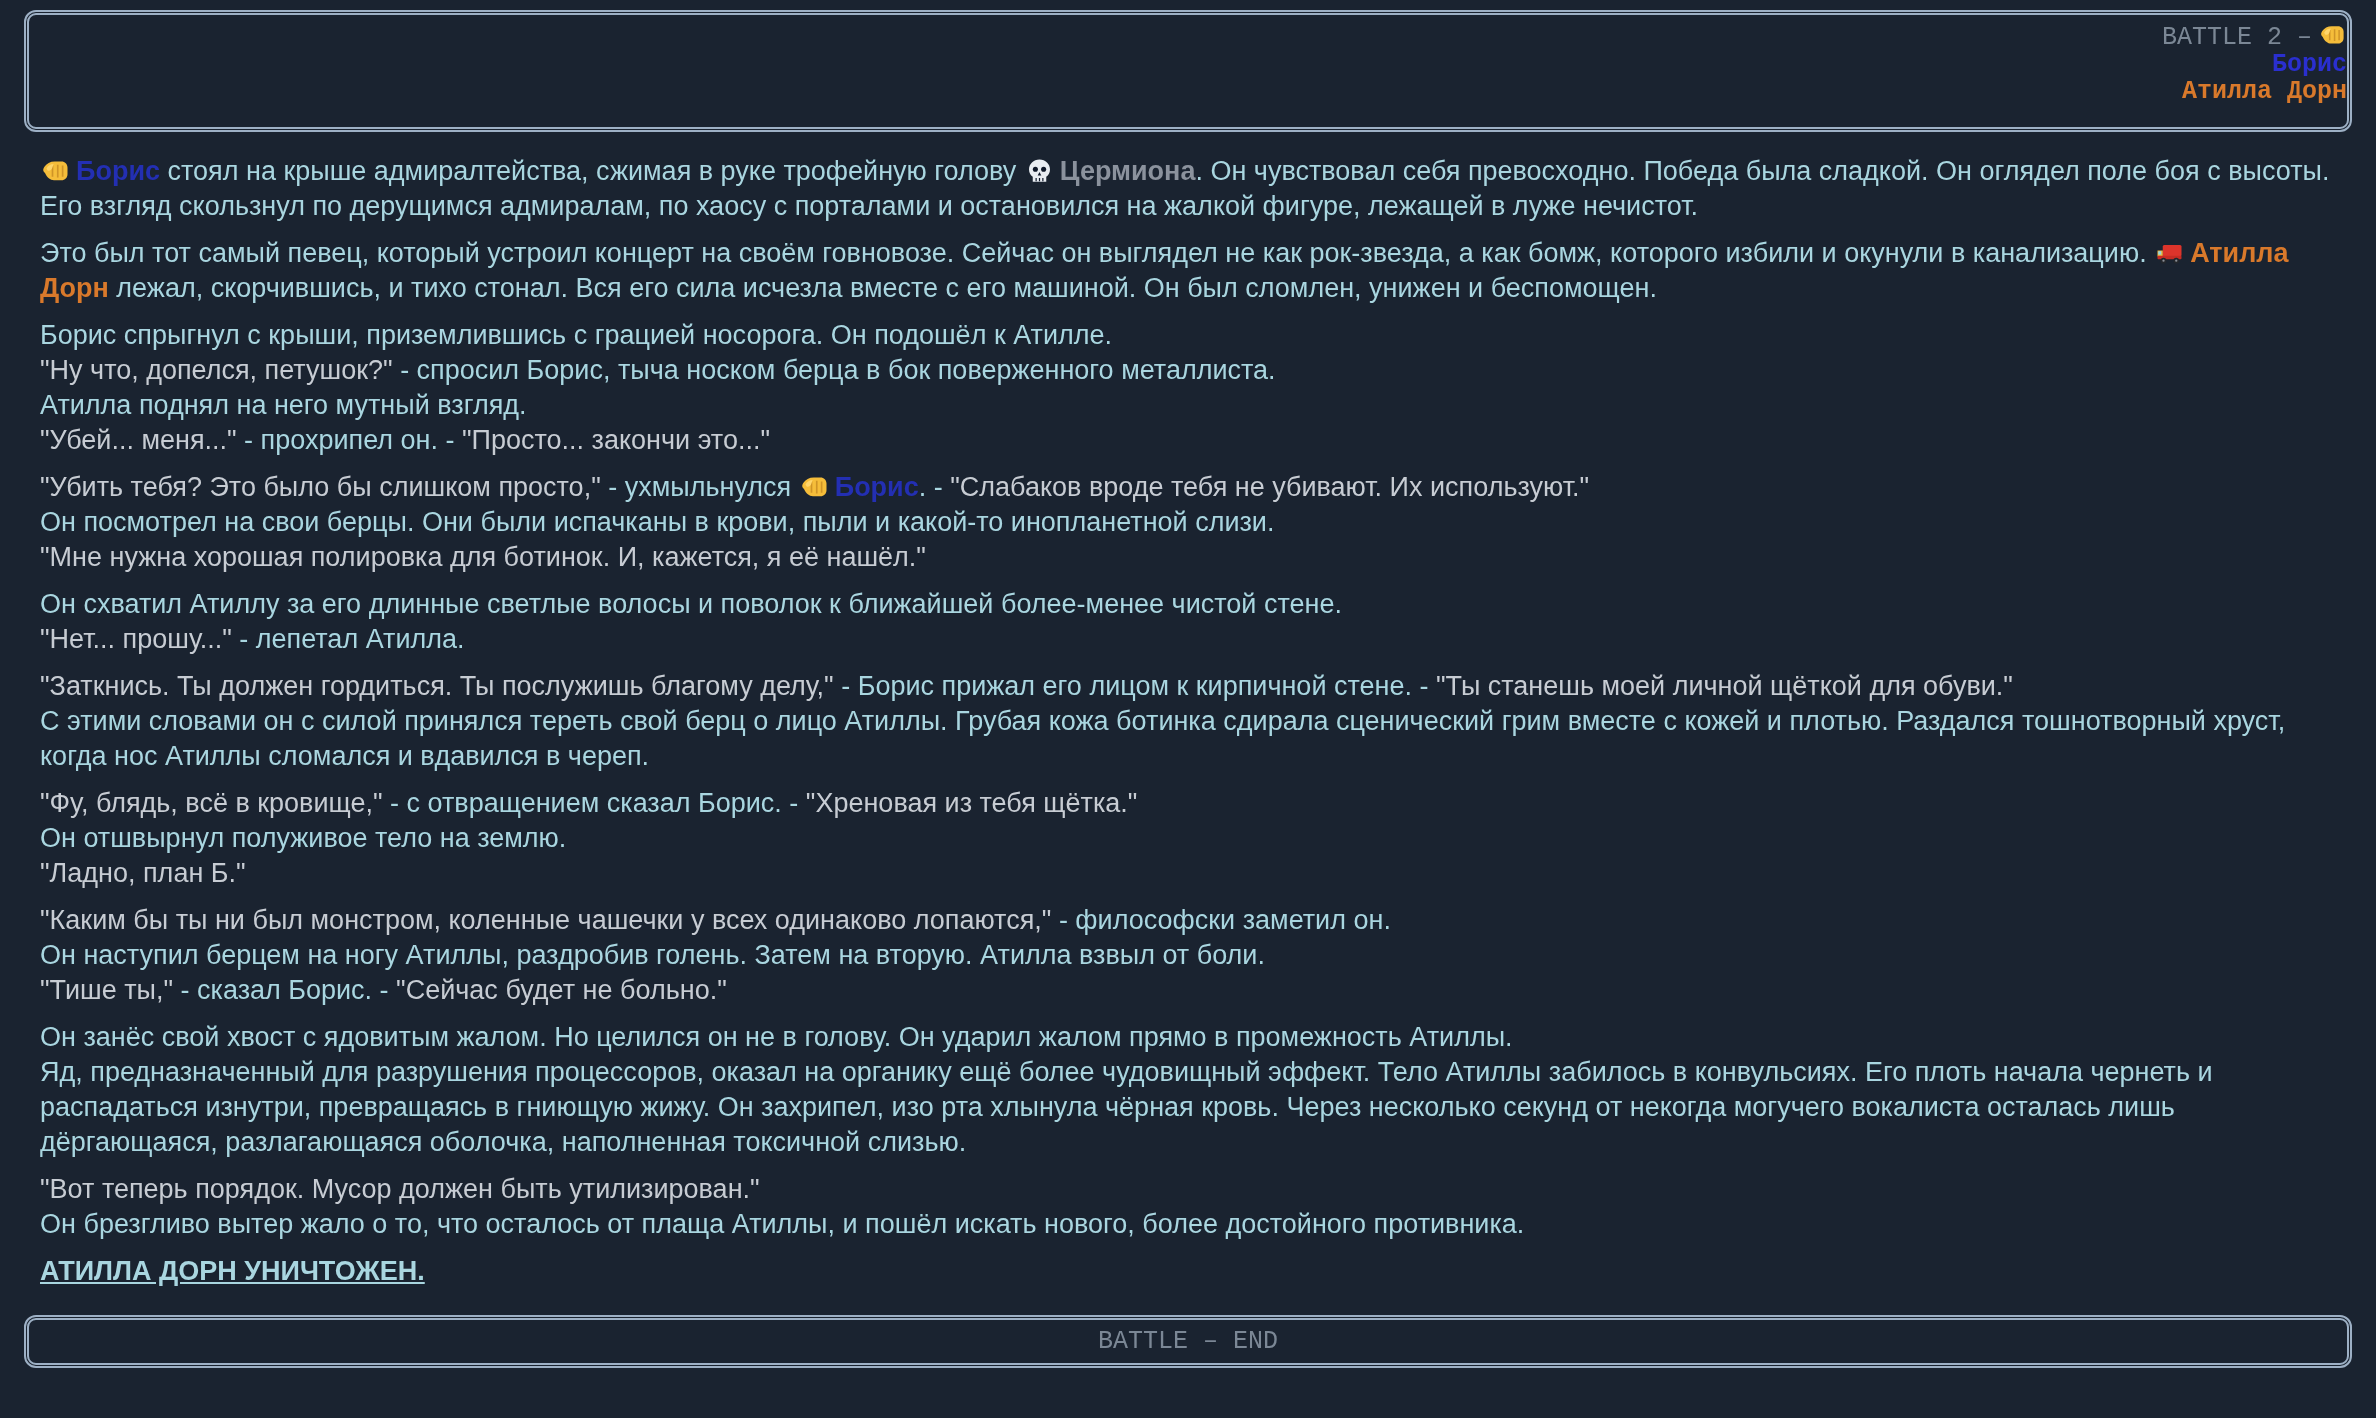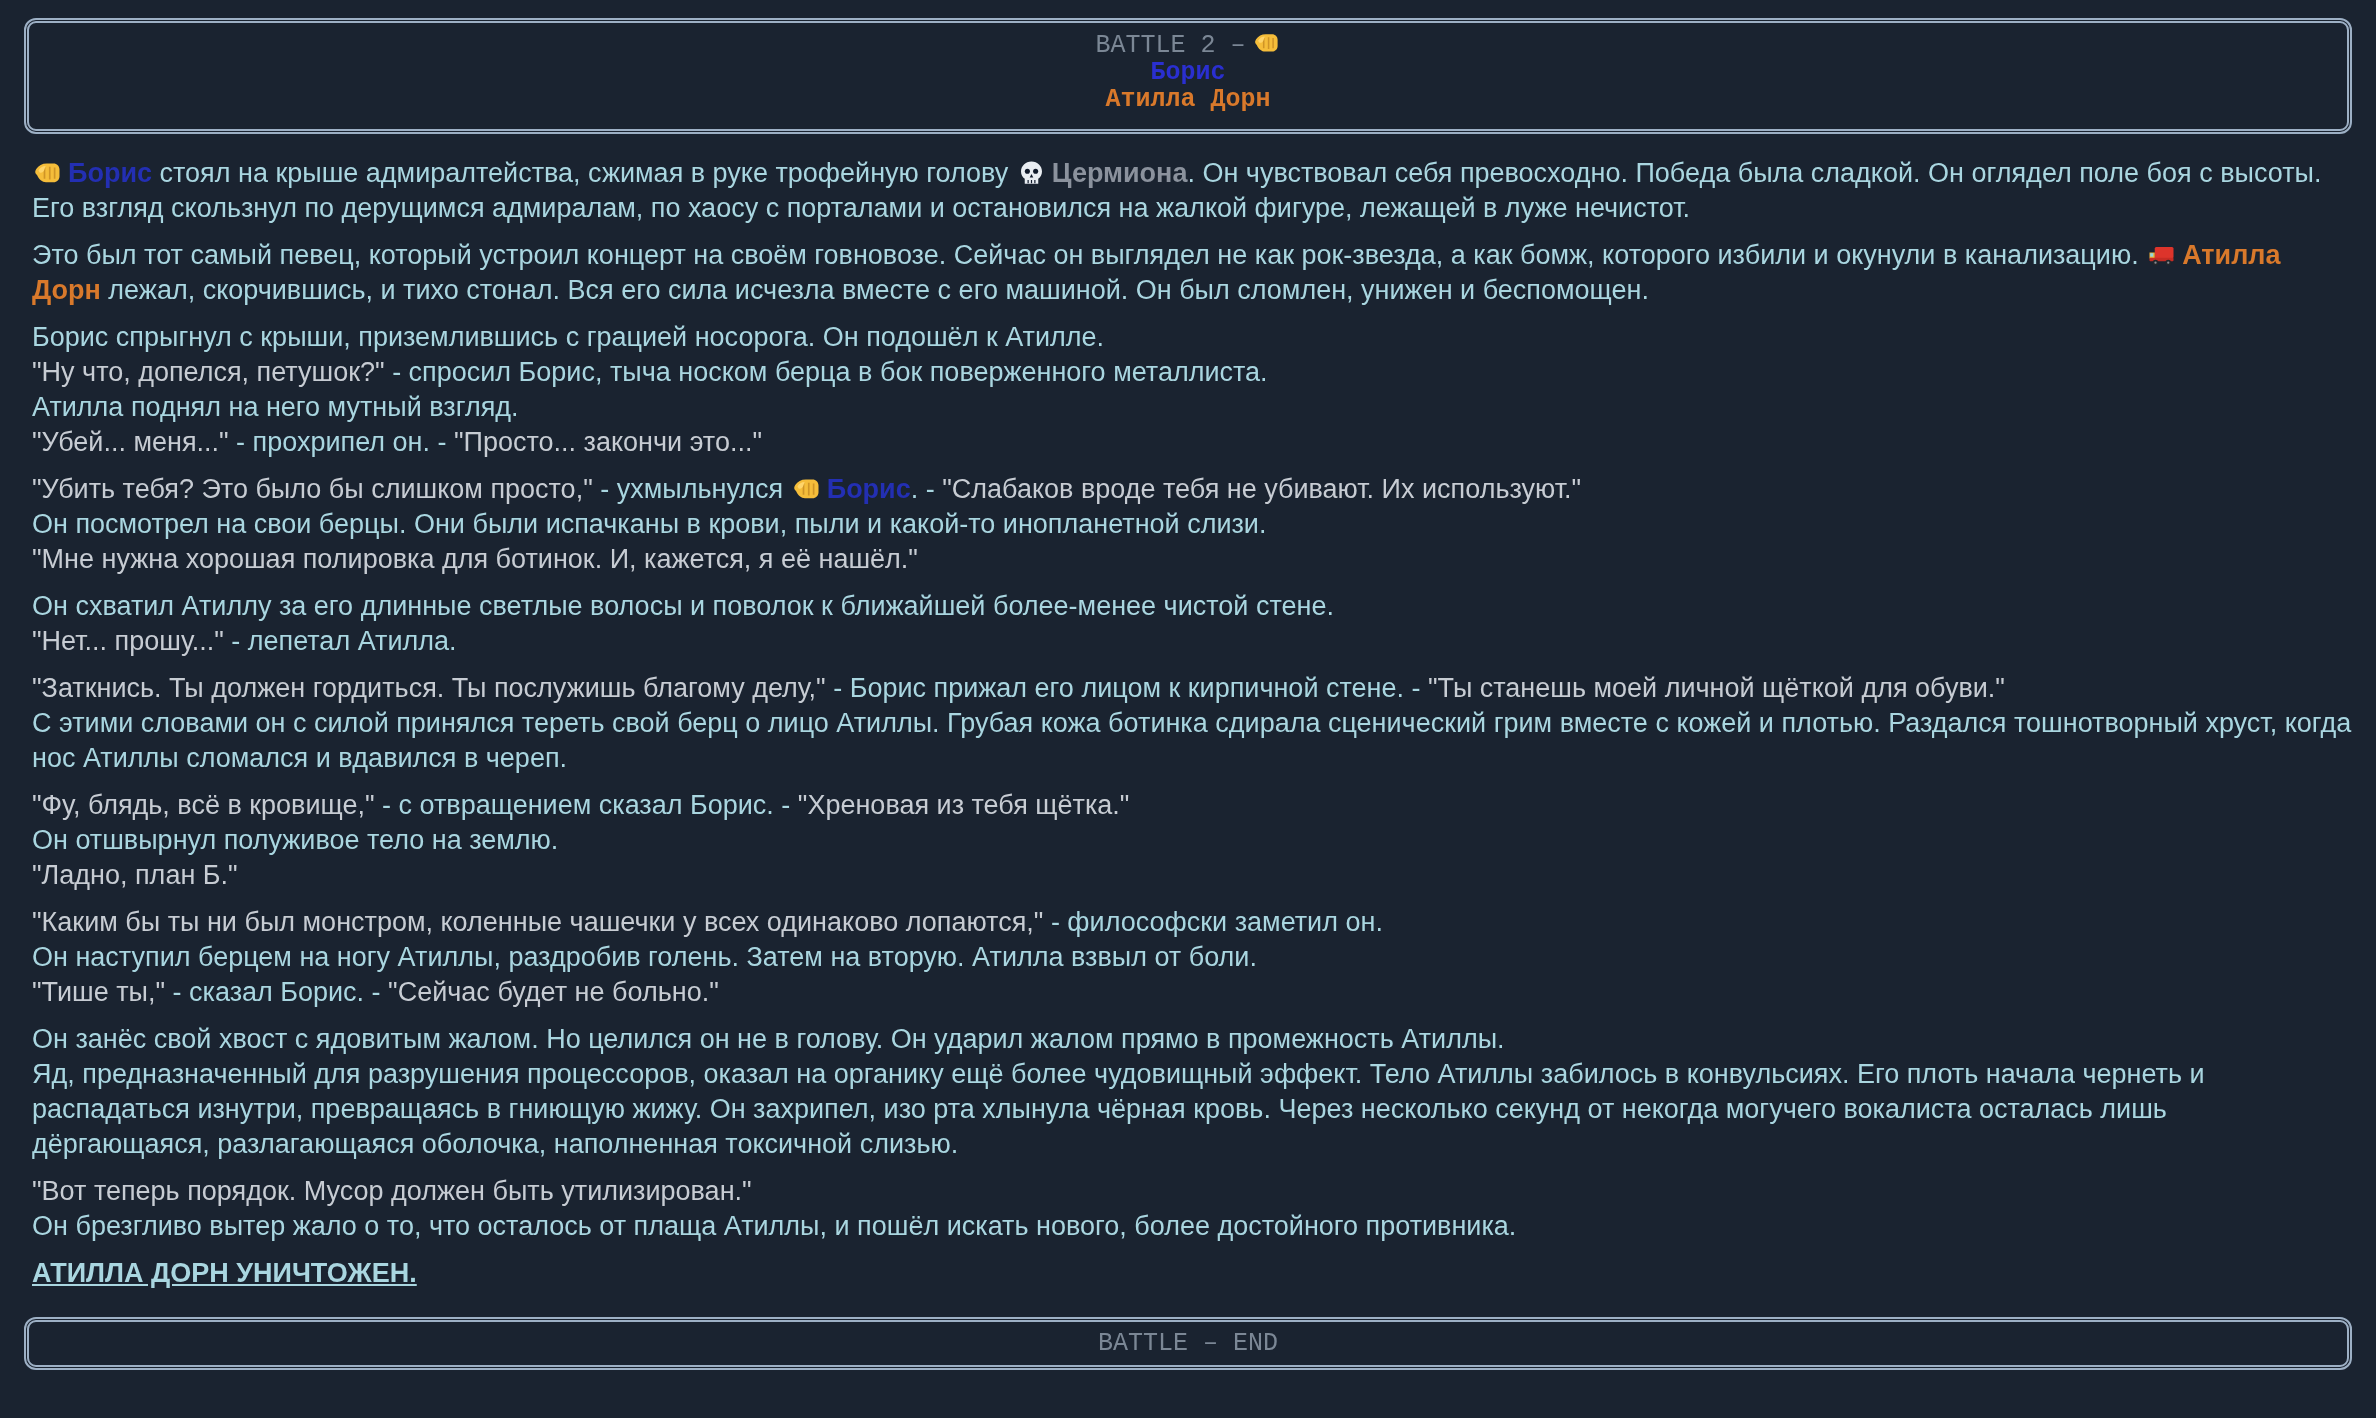--- a/index.html
+++ b/index.html
@@ -17,27 +17,27 @@
     width:2376px;
   }
   .battle-box{
     border:5px double var(--box-border);
     border-radius:12px;
     text-align:center;
     font-family:"Liberation Mono","DejaVu Sans Mono",monospace;
     color:var(--mono-gray);
     font-size:25px;
   }
-  .header-box{margin:16px 0 22px 0;padding:8px 0 16px 0;line-height:27px;}
+  .header-box{margin:8px 0 22px 0;padding:8px 0 22px 0;line-height:27px;text-align:right;}
   .footer-box{margin:26px 0 4px 0;padding:8px 0;line-height:27px;}
   .box-line{min-height:27px;}
   .fighter{font-weight:bold;}
   .fighter-boris{color:var(--boris-header);}
   .fighter-attila{color:var(--attila);}
-  .para{margin:0 0 12px 8px;}
+  .para{margin:0 0 12px 16px;}
   .para.bold{font-weight:bold;text-decoration:underline;}
   .quote{color:var(--quote);}
   .boris{color:var(--boris);font-weight:bold;}
   .attila{color:var(--attila);font-weight:bold;}
   .cermiona{color:var(--cermiona);font-weight:bold;}
   .emoji{display:inline-block;margin:0 7px 0 2px;}
   .emoji svg{width:27px;height:27px;vertical-align:-5px;}
   .header-box .emoji{margin:0 2px 0 8px;}
   .header-box .emoji svg{width:25px;height:25px;vertical-align:-4px;}
 </style>

